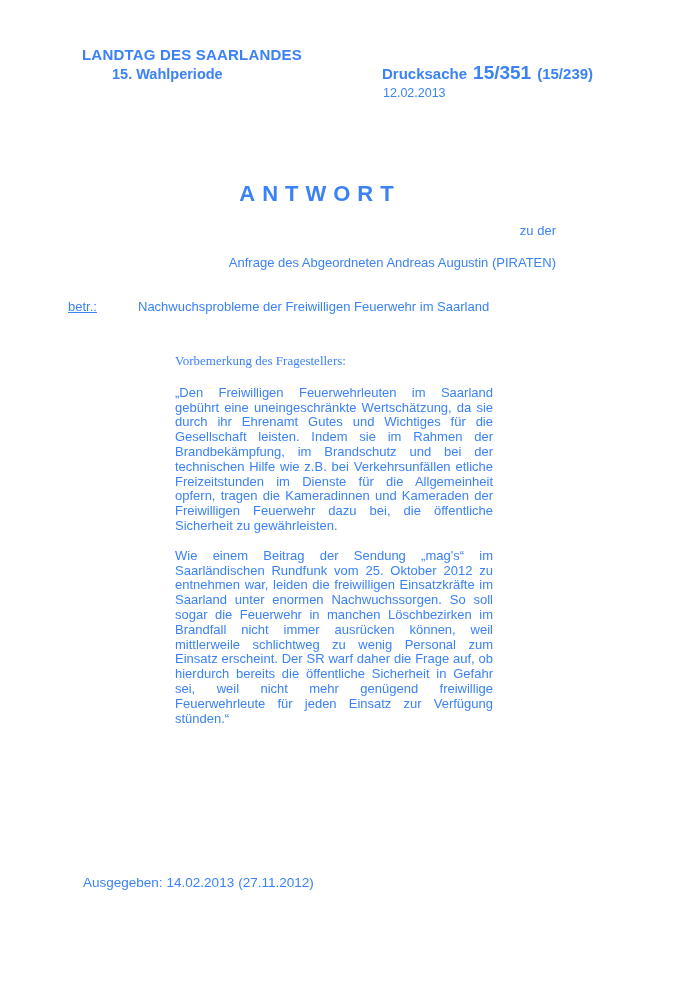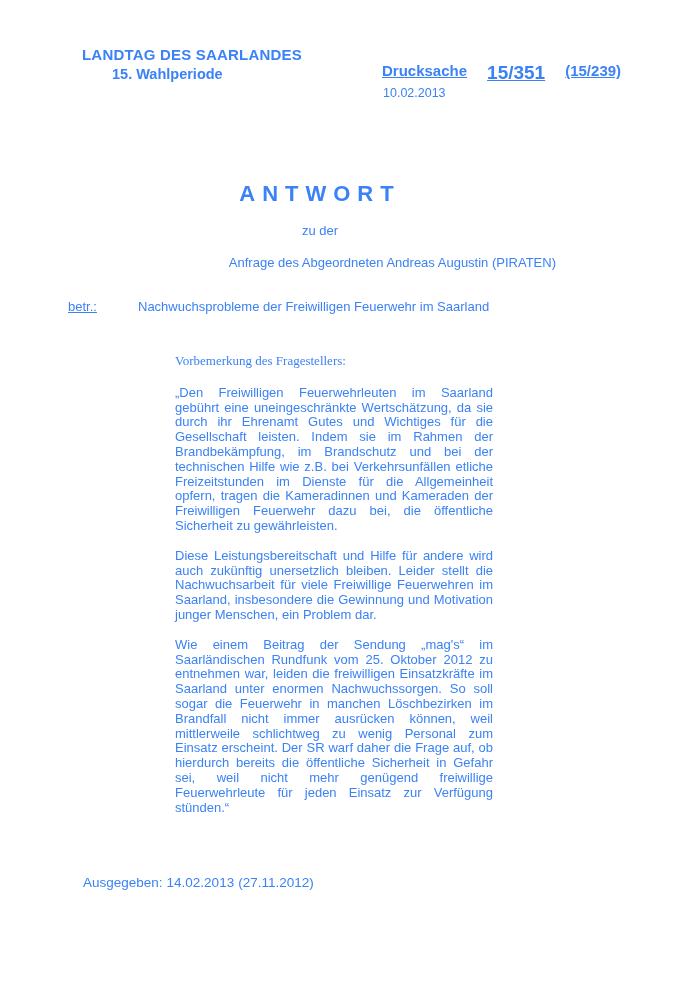--- a/index.html
+++ b/index.html
@@ -33,25 +33,24 @@
     top: 66px;
     font-size: 14.5px;
     font-weight: bold;
     white-space: nowrap;
   }
   .hdr-druck {
     position: absolute;
     left: 382px;
     top: 62px;
     display: flex;
-    align-items: flex-start;
-    gap: 20px;
+    align-items: center;
+    gap: 6px;
     font-weight: bold;
     white-space: nowrap;
-    text-decoration: underline;
   }
   .druck-label, .druck-ref { font-size: 15px; }
   .druck-num { font-size: 19px; }
   .hdr-date {
     position: absolute;
     left: 383px;
     top: 86px;
     font-size: 12.5px;
   }
   
@@ -63,21 +62,21 @@
     text-align: center;
     font-size: 22px;
     font-weight: bold;
     letter-spacing: 7px;
   }
   .title-intro {
     position: absolute;
     left: 84px;
     top: 223px;
     width: 472px;
-    text-align: center;
+    text-align: right;
     font-size: 13px;
   }
   .inquiry-line {
     position: absolute;
     left: 84px;
     top: 255px;
     width: 472px;
     text-align: right;
     font-size: 13px;
   }
@@ -129,39 +128,38 @@
   <div class="hdr-org">LANDTAG DES SAARLANDES</div>
 
   <div class="hdr-period">15. Wahlperiode</div>
 
   <div class="hdr-druck">
     <span class="druck-label">Drucksache</span>
     <span class="druck-num">15/351</span>
     <span class="druck-ref">(15/239)</span>
   </div>
 
-  <div class="hdr-date">10.02.2013</div>
+  <div class="hdr-date">12.02.2013</div>
 
   <div class="title">ANTWORT</div>
 
   <div class="title-intro">zu der</div>
 
   <div class="inquiry-line">Anfrage des Abgeordneten Andreas Augustin (PIRATEN)</div>
 
   <div class="betr-row">
     <span class="betr-label-cell">
       <span class="underlined">betr.:</span>
     </span>
     <span>Nachwuchsprobleme der Freiwilligen Feuerwehr im Saarland</span>
   </div>
 
   <div class="preface-col">
     <p class="preface-heading">Vorbemerkung des Fragestellers:</p>
     <p class="body-par">„Den Freiwilligen Feuerwehrleuten im Saarland gebührt eine uneingeschränkte Wertschätzung, da sie durch ihr Ehrenamt Gutes und Wichtiges für die Gesellschaft leisten. Indem sie im Rahmen der Brandbekämpfung, im Brandschutz und bei der technischen Hilfe wie z.B. bei Verkehrsunfällen etliche Freizeitstunden im Dienste für die Allgemeinheit opfern, tragen die Kameradinnen und Kameraden der Freiwilligen Feuerwehr dazu bei, die öffentliche Sicherheit zu gewährleisten.</p>
-    <p class="body-par">Diese Leistungsbereitschaft und Hilfe für andere wird auch zukünftig unersetzlich bleiben. Leider stellt die Nachwuchsarbeit für viele Freiwillige Feuerwehren im Saarland, insbesondere die Gewinnung und Motivation junger Menschen, ein Problem dar.</p>
     <p class="body-par">Wie einem Beitrag der Sendung „mag's“ im Saarländischen Rundfunk vom 25. Oktober 2012 zu entnehmen war, leiden die freiwilligen Einsatzkräfte im Saarland unter enormen Nachwuchssorgen. So soll sogar die Feuerwehr in manchen Löschbezirken im Brandfall nicht immer ausrücken können, weil mittlerweile schlichtweg zu wenig Personal zum Einsatz erscheint. Der SR warf daher die Frage auf, ob hierdurch bereits die öffentliche Sicherheit in Gefahr sei, weil nicht mehr genügend freiwillige Feuerwehrleute für jeden Einsatz zur Verfügung stünden.“</p>
   </div>
 
   <div class="issued-row">
     <span>Ausgegeben:</span>
     <span>14.02.2013</span>
     <span>(27.11.2012)</span>
   </div>
 
 </div>

